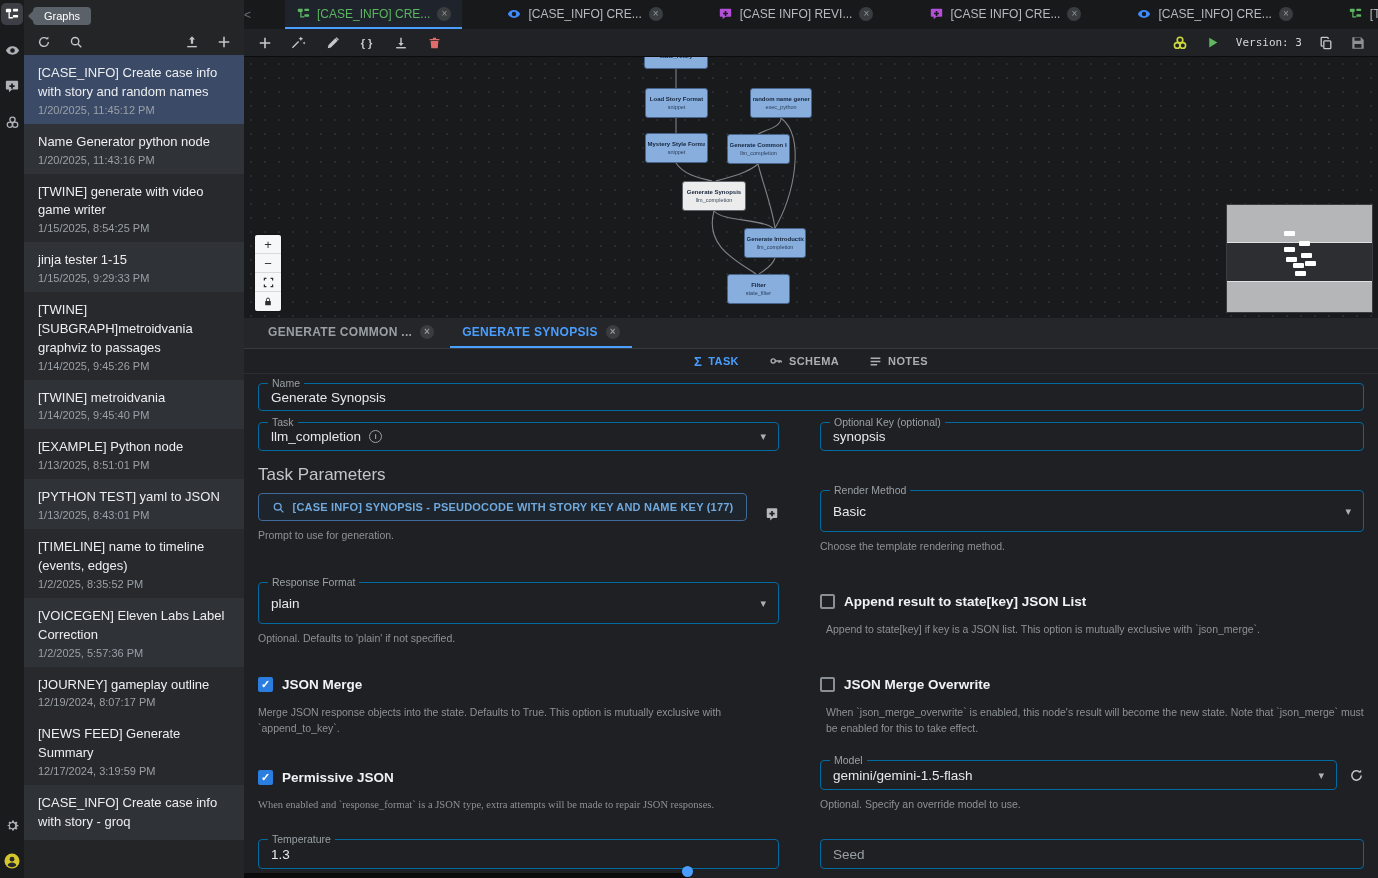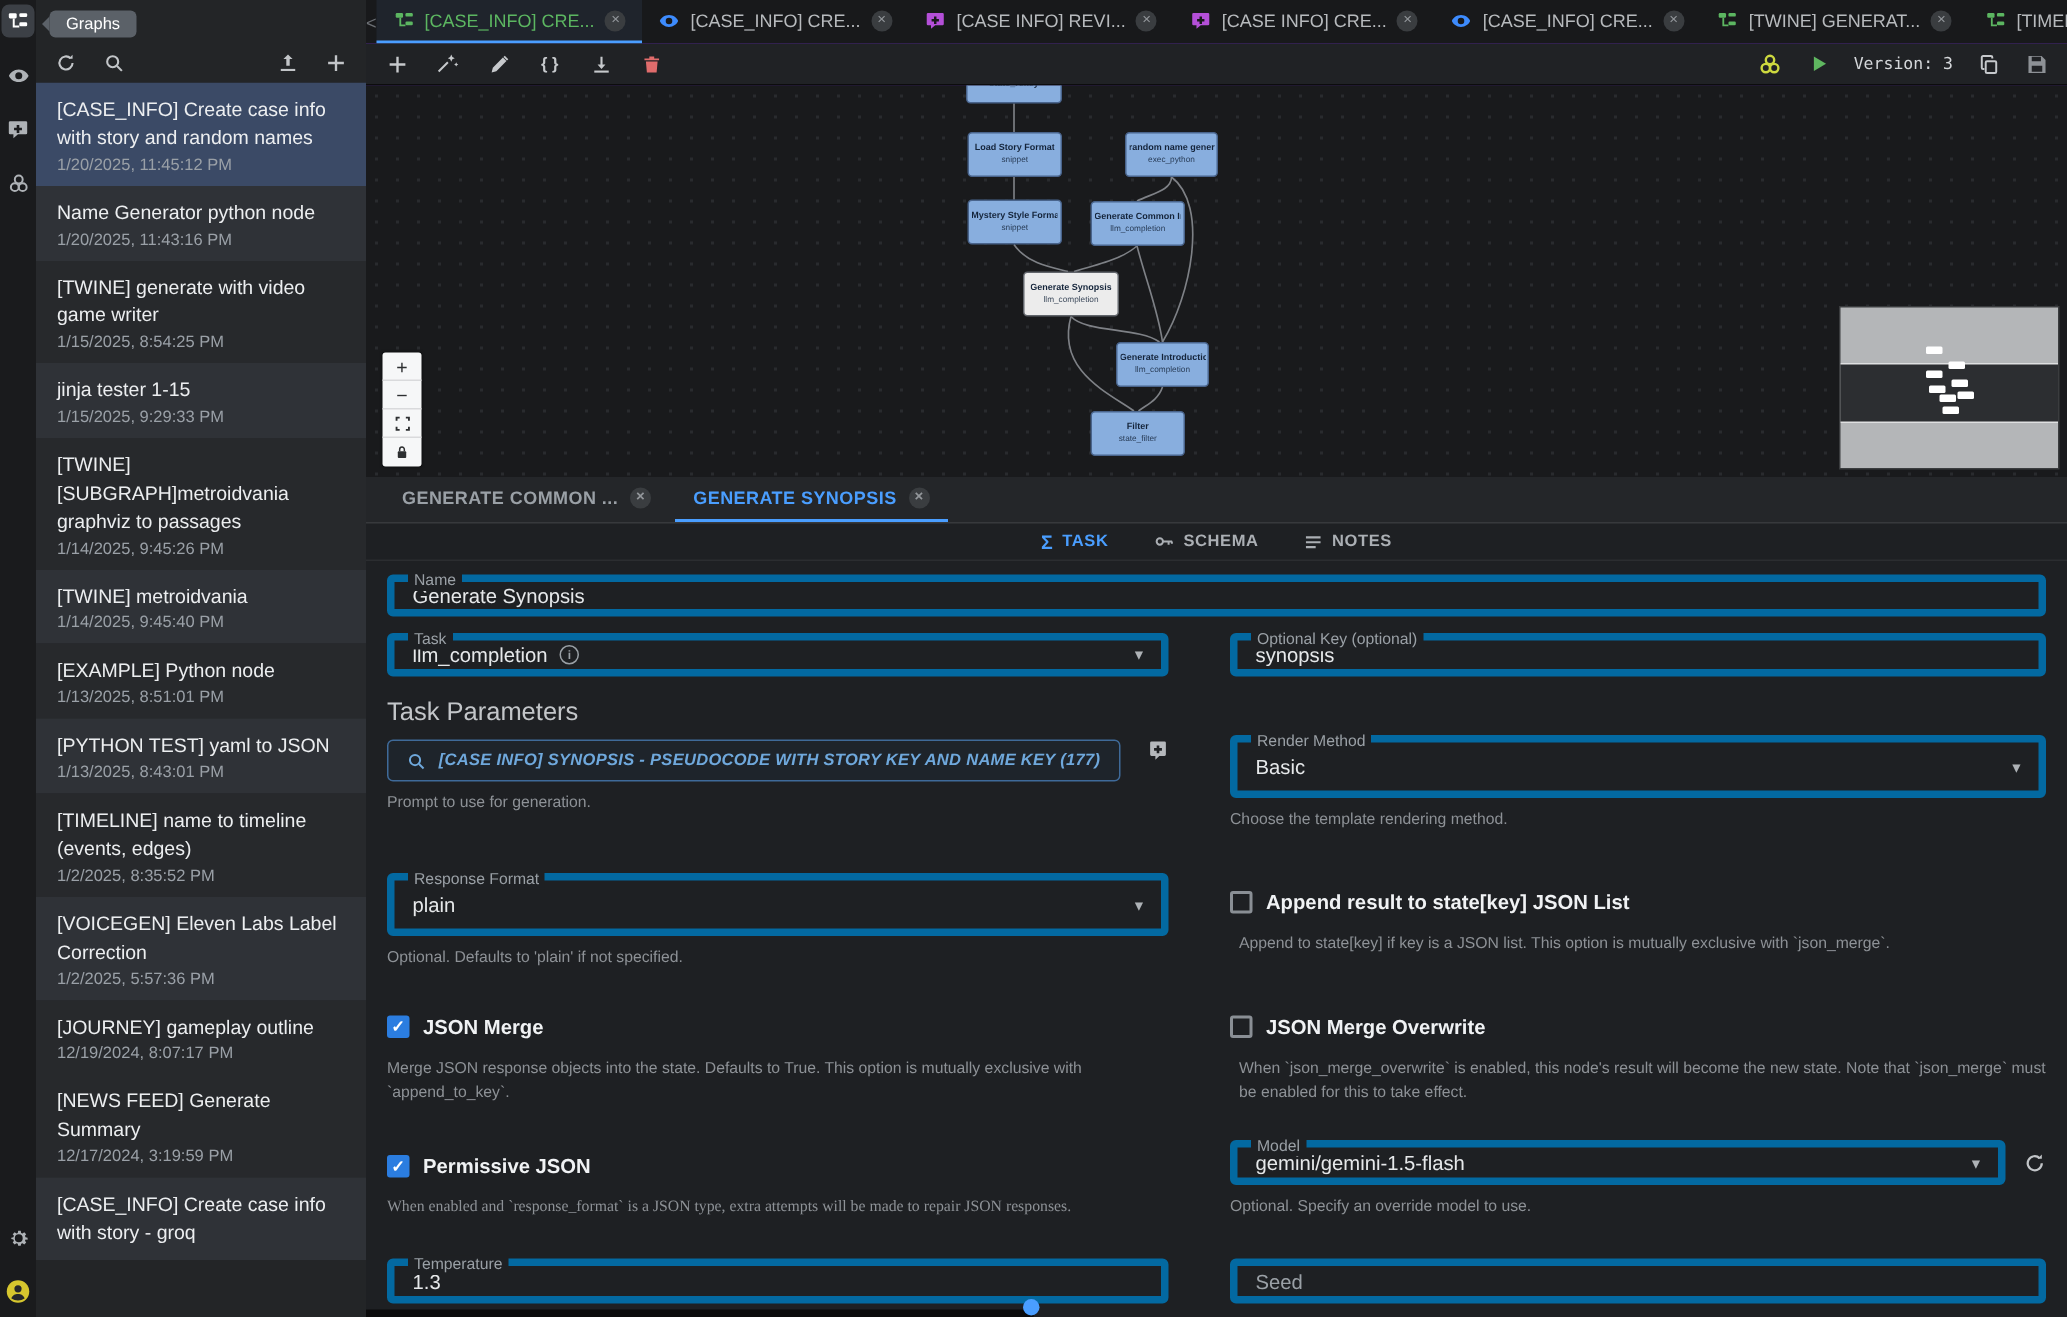--- a/index.html
+++ b/index.html
@@ -29,21 +29,21 @@
   .g-item.sel { background:#3b4a66; }
   .g-title { font-size:13px; line-height:1.45; color:#eceef0; }
   .g-time { font-size:11px; margin-top:2px; color:#9aa0a7; }
 
   
   .main { flex:1; display:flex; flex-direction:column; min-width:0; }
 
   
   .tabbar { height:29px; background:#18191b; display:flex; align-items:stretch; flex-shrink:0; }
   .tchev { width:16px; display:flex; align-items:center; justify-content:center; color:#6b6f74; font-size:12px; }
-  .tab { display:flex; align-items:center; gap:7px; padding:0 11px; font-size:12px; color:#b7babd; white-space:nowrap; cursor:pointer; border-bottom:2px solid transparent; }
+  .tab { display:flex; align-items:center; gap:7px; padding:0 11px; font-size:12px; color:#b7babd; white-space:nowrap; cursor:pointer; border-bottom:2px solid transparent;margin-left:34px; }
   .tab.active { background:#1f242c; border-bottom:2px solid var(--accent); }
   .tab.active .tlabel { color:var(--green); }
   .ticon { width:14px; height:14px; display:flex; align-items:center; justify-content:center; }
   .ticon.graph { color:var(--green); }
   .ticon.eye { color:var(--eye); }
   .ticon.comment { color:var(--purple); }
   .tclose { width:14px; height:14px; border-radius:50%; background:#3a3d40; color:#93979b; font-size:10px; line-height:14px; text-align:center; }
 
   
   .gtoolbar { height:28px; background:#202225; border-bottom:1px solid #0c0c0d; display:flex; align-items:center; padding:0 12px; gap:17px; color:#c6c9cc; flex-shrink:0; }
@@ -74,30 +74,30 @@
   .ntab { display:flex; align-items:center; gap:8px; padding:0 12px; font-size:12px; font-weight:bold; letter-spacing:.3px; color:#9aa0a6; border-bottom:2px solid transparent; cursor:pointer; white-space:nowrap; }
   .ntab.active { color:var(--accent); border-bottom:2px solid var(--accent); }
   .sub-tabs { height:25px; display:flex; align-items:center; justify-content:center; gap:30px; border-bottom:1px solid #2b2d30; flex-shrink:0; }
   .stab { display:flex; align-items:center; gap:6px; font-size:11px; font-weight:bold; letter-spacing:.4px; color:#abafb4; cursor:pointer; }
   .stab.active { color:var(--accent); }
   .stab .sig { font-size:13px; }
 
   
   .form { flex:1; padding:9px 14px 0; overflow:hidden; }
   .frow { display:grid; grid-template-columns:521px 1fr; column-gap:41px; }
-  .field { position:relative; border:5px solid #0369a1; border-radius:4px; display:flex; align-items:center; padding:0 12px; background:transparent; }
+  .field { position:relative; border:1px solid #0369a1; border-radius:4px; display:flex; align-items:center; padding:0 12px; background:transparent; }
   .field .flabel { position:absolute; top:-7px; left:9px; background:#1e2023; padding:0 4px; font-size:10.5px; color:#9aa0a6; line-height:1.2; }
   .fvalue { font-size:13.5px; color:#e6e8ea; white-space:nowrap; overflow:hidden; }
   .fph { font-size:13.5px; color:#9aa0a6; }
   .caret { margin-left:auto; color:#aeb2b6; font-size:11px; }
   .h28 { height:28px; } .h29 { height:29px; } .h30 { height:30px; } .h42 { height:42px; }
   .helper { font-size:10.5px; color:#8d9196; margin-top:6px; line-height:1.55; }
   .sec-label { font-size:17px; color:#c3c6c9; }
   .info-i { width:13px; height:13px; border-radius:50%; border:1.5px solid #9aa0a6; color:#9aa0a6; font-size:8px; font-weight:bold; display:inline-flex; align-items:center; justify-content:center; margin-left:8px; }
-  .prompt-row { display:flex; align-items:flex-start; gap:18px;font-style:italic; }
+  .prompt-row { display:flex; align-items:flex-end; gap:18px; }
   .prompt-btn { flex:1; height:28px; border:1px solid #3f6a99; border-radius:4px; background:#1e242b; display:flex; align-items:center; justify-content:center; gap:8px; color:#6fa8dc; font-size:11px; font-weight:bold; letter-spacing:.2px; cursor:pointer; white-space:nowrap; overflow:hidden; }
   .pk-icon { color:#b5b8bc; display:flex; }
   .cb-row { display:flex; align-items:center; gap:9px; cursor:pointer; }
   .cb { width:15px; height:15px; border-radius:2px; flex-shrink:0; border:2px solid #8a8f95; }
   .cb.checked { border:none; background:var(--check); color:#fff; font-size:11px; font-weight:bold; display:flex; align-items:center; justify-content:center; }
   .cb-label { font-size:13.5px; font-weight:bold; color:#f0f2f4; }
   .model-flex { display:flex; align-items:center; gap:12px; }
   .model-flex .field { flex:1; }
   .refresh-sm { color:#c2c5c8; display:flex; cursor:pointer; }
   .scroll-strip { position:absolute; left:0; bottom:0; width:445px; height:5px; background:#0b0b0c; }

